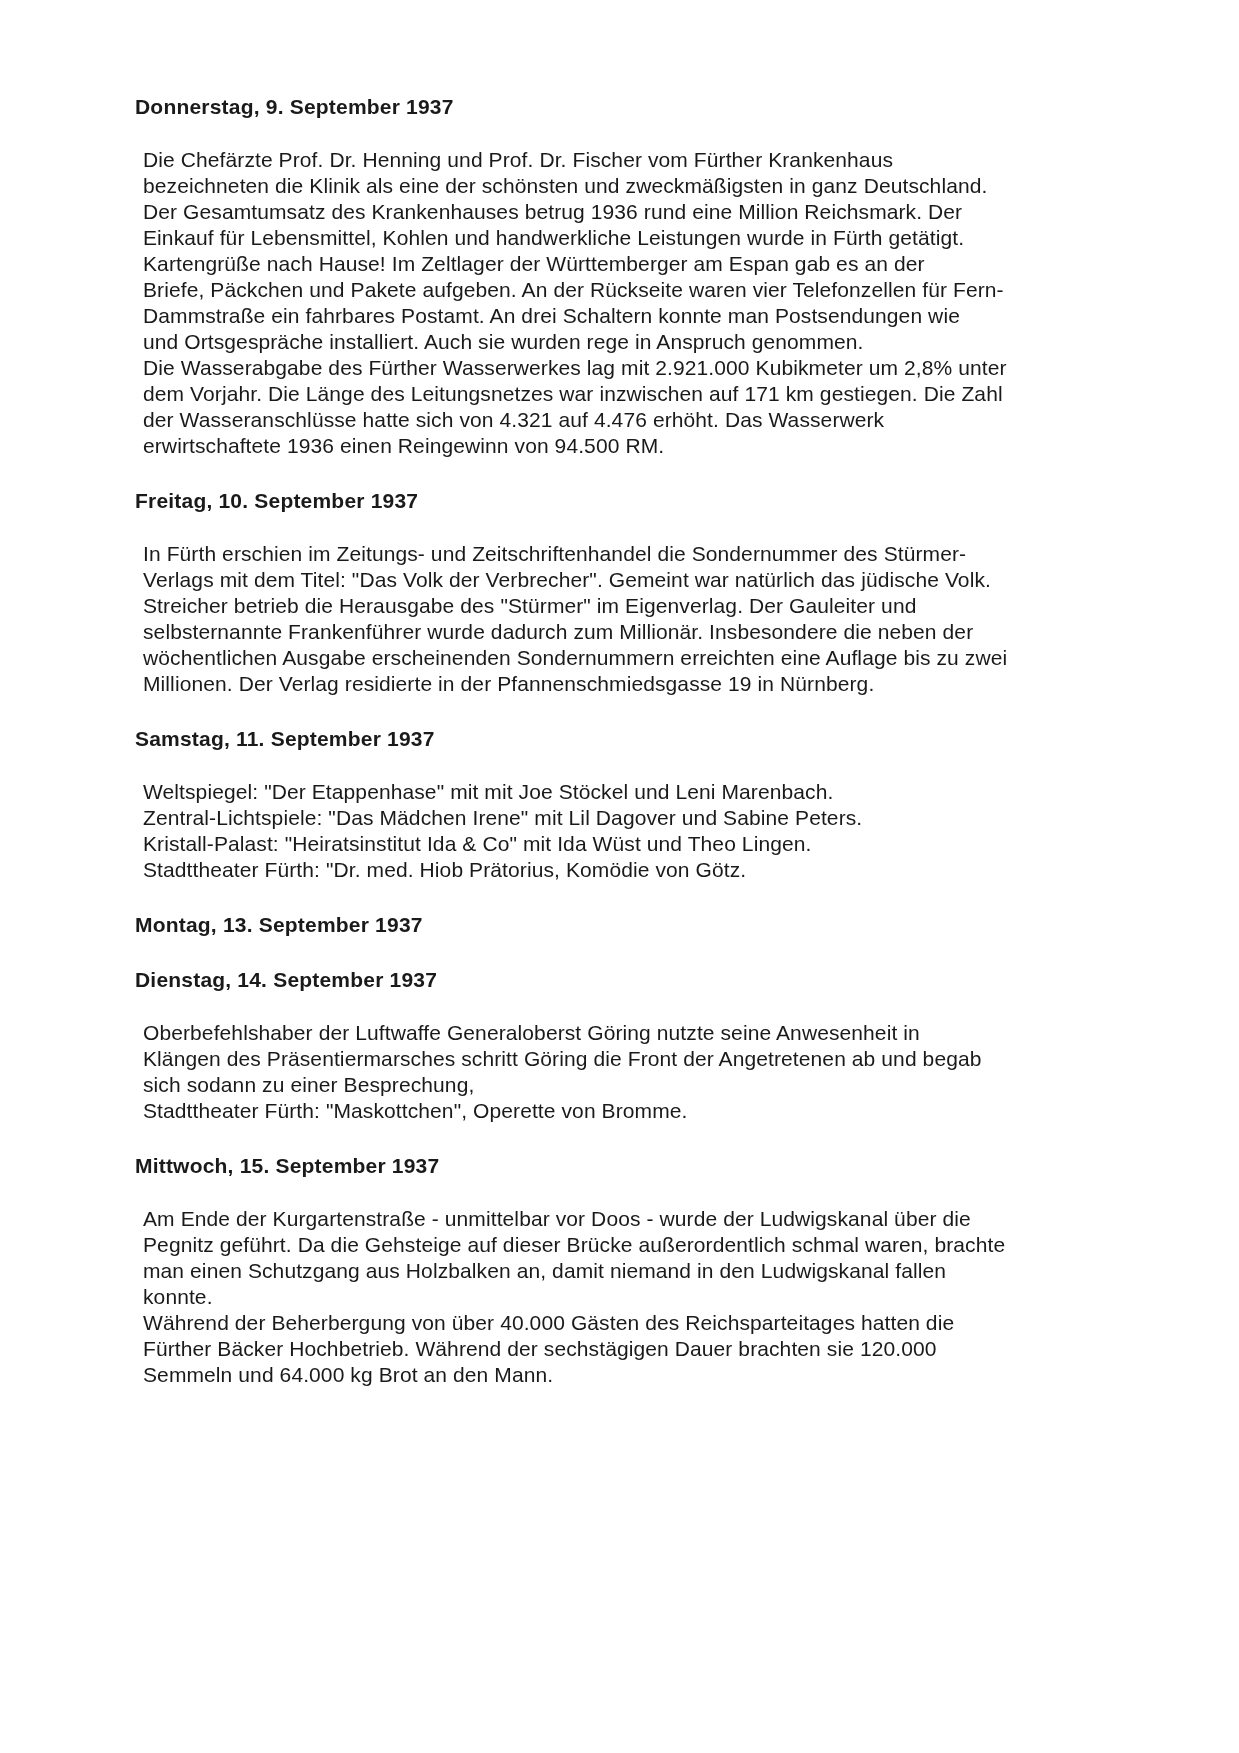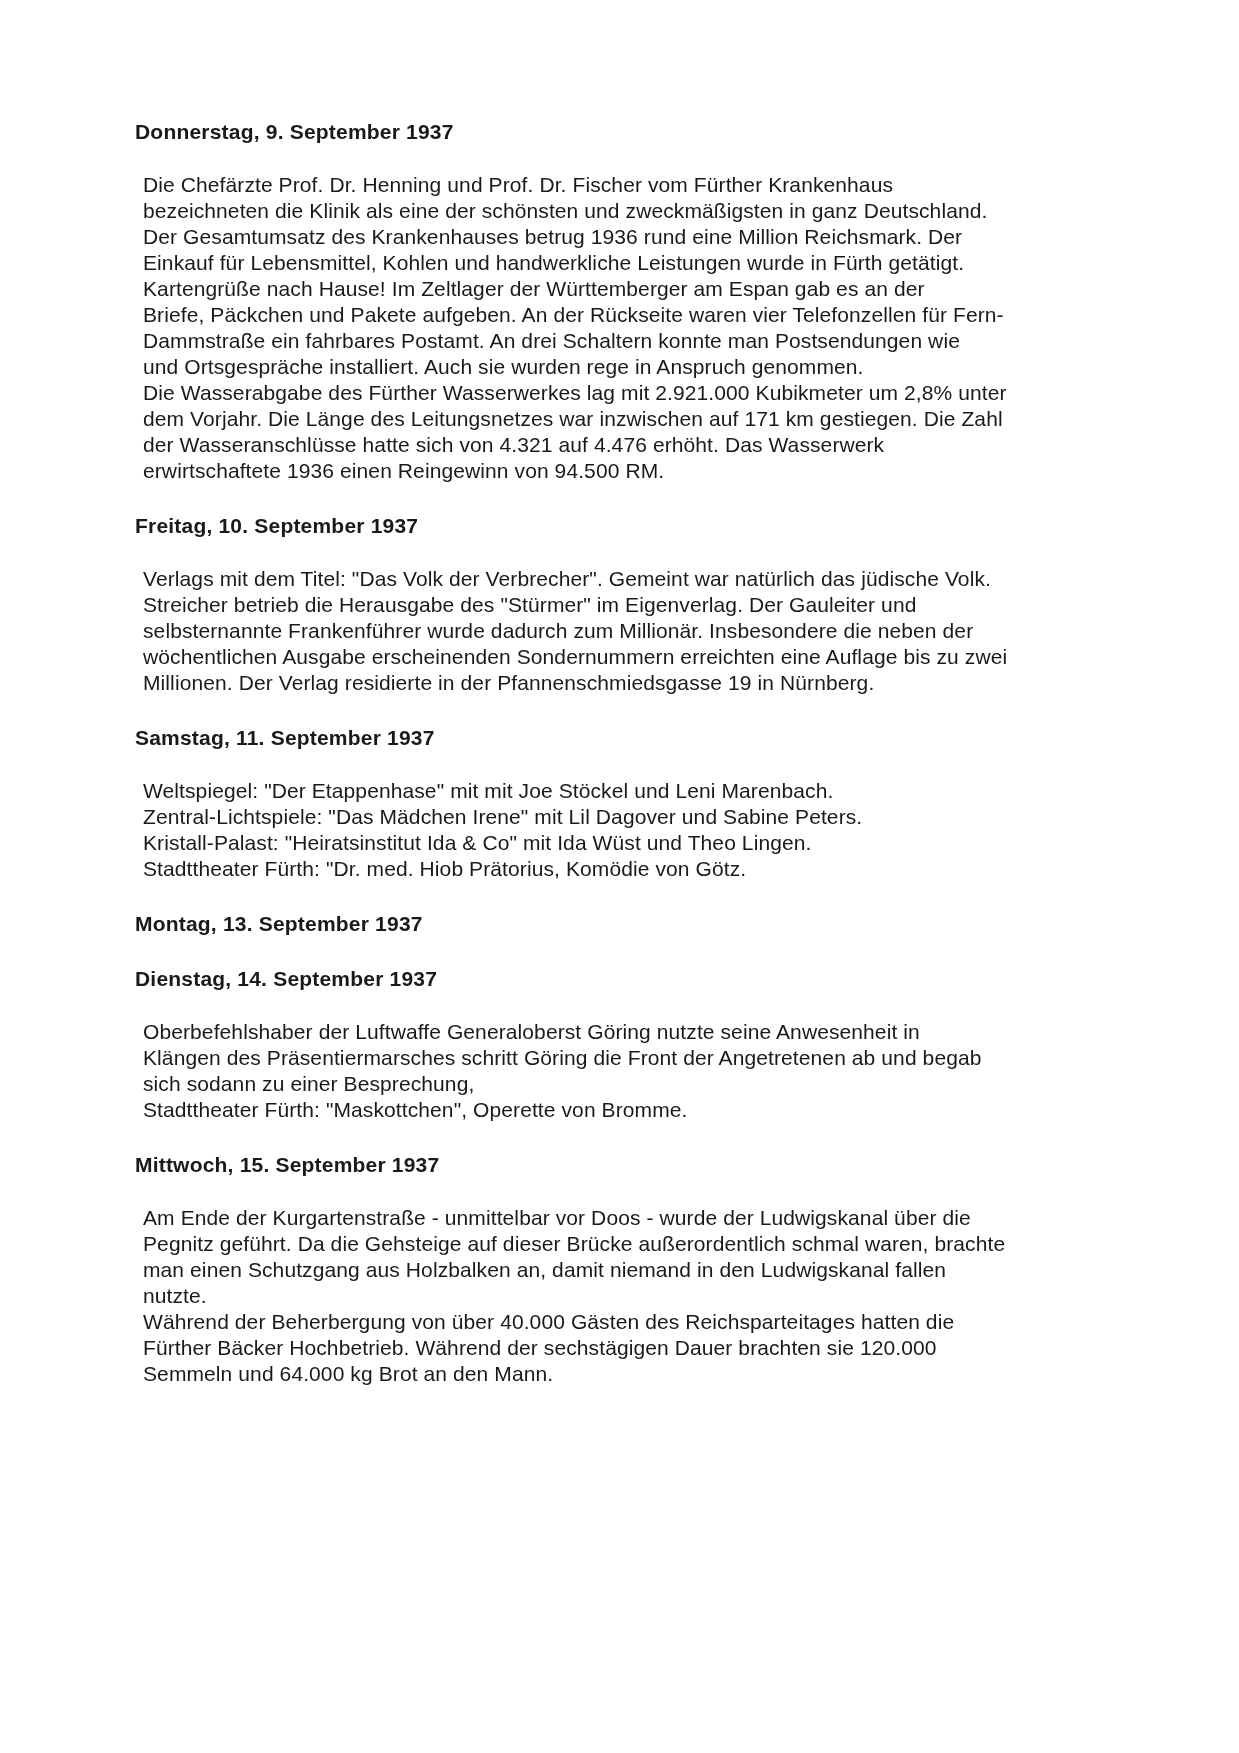--- a/index.html
+++ b/index.html
@@ -11,21 +11,21 @@
     height: 1753px;
     background: #ffffff;
     overflow: hidden;
     font-family: "Liberation Sans", sans-serif;
     color: #1a1a1a;
   }
   .page {
     box-sizing: border-box;
     width: 1239px;
     height: 1753px;
-    padding: 119px 90px 0 135px;
+    padding: 94px 90px 0 135px;
     background: #ffffff;
   }
   .entry {
     margin: 0 0 29px 0;
   }
   .heading {
     font-size: 21px;
     line-height: 26px;
     font-weight: 700;
     letter-spacing: 0.2px;
@@ -61,20 +61,21 @@
           <div class="line">und Ortsgespräche installiert. Auch sie wurden rege in Anspruch genommen.</div>
           <div class="line">Die Wasserabgabe des Fürther Wasserwerkes lag mit 2.921.000 Kubikmeter um 2,8% unter</div>
           <div class="line">dem Vorjahr. Die Länge des Leitungsnetzes war inzwischen auf 171 km gestiegen. Die Zahl</div>
           <div class="line">der Wasseranschlüsse hatte sich von 4.321 auf 4.476 erhöht. Das Wasserwerk</div>
           <div class="line">erwirtschaftete 1936 einen Reingewinn von 94.500 RM.</div>
         </div>
       </section>
       <section class="entry">
         <div class="heading">Freitag, 10. September 1937</div>
         <div class="body">
+          <div class="line">In Fürth erschien im Zeitungs- und Zeitschriftenhandel die Sondernummer des Stürmer-</div>
           <div class="line">Verlags mit dem Titel: "Das Volk der Verbrecher". Gemeint war natürlich das jüdische Volk.</div>
           <div class="line">Streicher betrieb die Herausgabe des "Stürmer" im Eigenverlag. Der Gauleiter und</div>
           <div class="line">selbsternannte Frankenführer wurde dadurch zum Millionär. Insbesondere die neben der</div>
           <div class="line">wöchentlichen Ausgabe erscheinenden Sondernummern erreichten eine Auflage bis zu zwei</div>
           <div class="line">Millionen. Der Verlag residierte in der Pfannenschmiedsgasse 19 in Nürnberg.</div>
         </div>
       </section>
       <section class="entry">
         <div class="heading">Samstag, 11. September 1937</div>
         <div class="body">
@@ -95,20 +96,20 @@
           <div class="line">sich sodann zu einer Besprechung,</div>
           <div class="line">Stadttheater Fürth: "Maskottchen", Operette von Bromme.</div>
         </div>
       </section>
       <section class="entry">
         <div class="heading">Mittwoch, 15. September 1937</div>
         <div class="body">
           <div class="line">Am Ende der Kurgartenstraße - unmittelbar vor Doos - wurde der Ludwigskanal über die</div>
           <div class="line">Pegnitz geführt. Da die Gehsteige auf dieser Brücke außerordentlich schmal waren, brachte</div>
           <div class="line">man einen Schutzgang aus Holzbalken an, damit niemand in den Ludwigskanal fallen</div>
-          <div class="line">nutzte.</div>
+          <div class="line">konnte.</div>
           <div class="line">Während der Beherbergung von über 40.000 Gästen des Reichsparteitages hatten die</div>
           <div class="line">Fürther Bäcker Hochbetrieb. Während der sechstägigen Dauer brachten sie 120.000</div>
           <div class="line">Semmeln und 64.000 kg Brot an den Mann.</div>
         </div>
       </section>
     </div>
 </div>
 
 </body></html>

